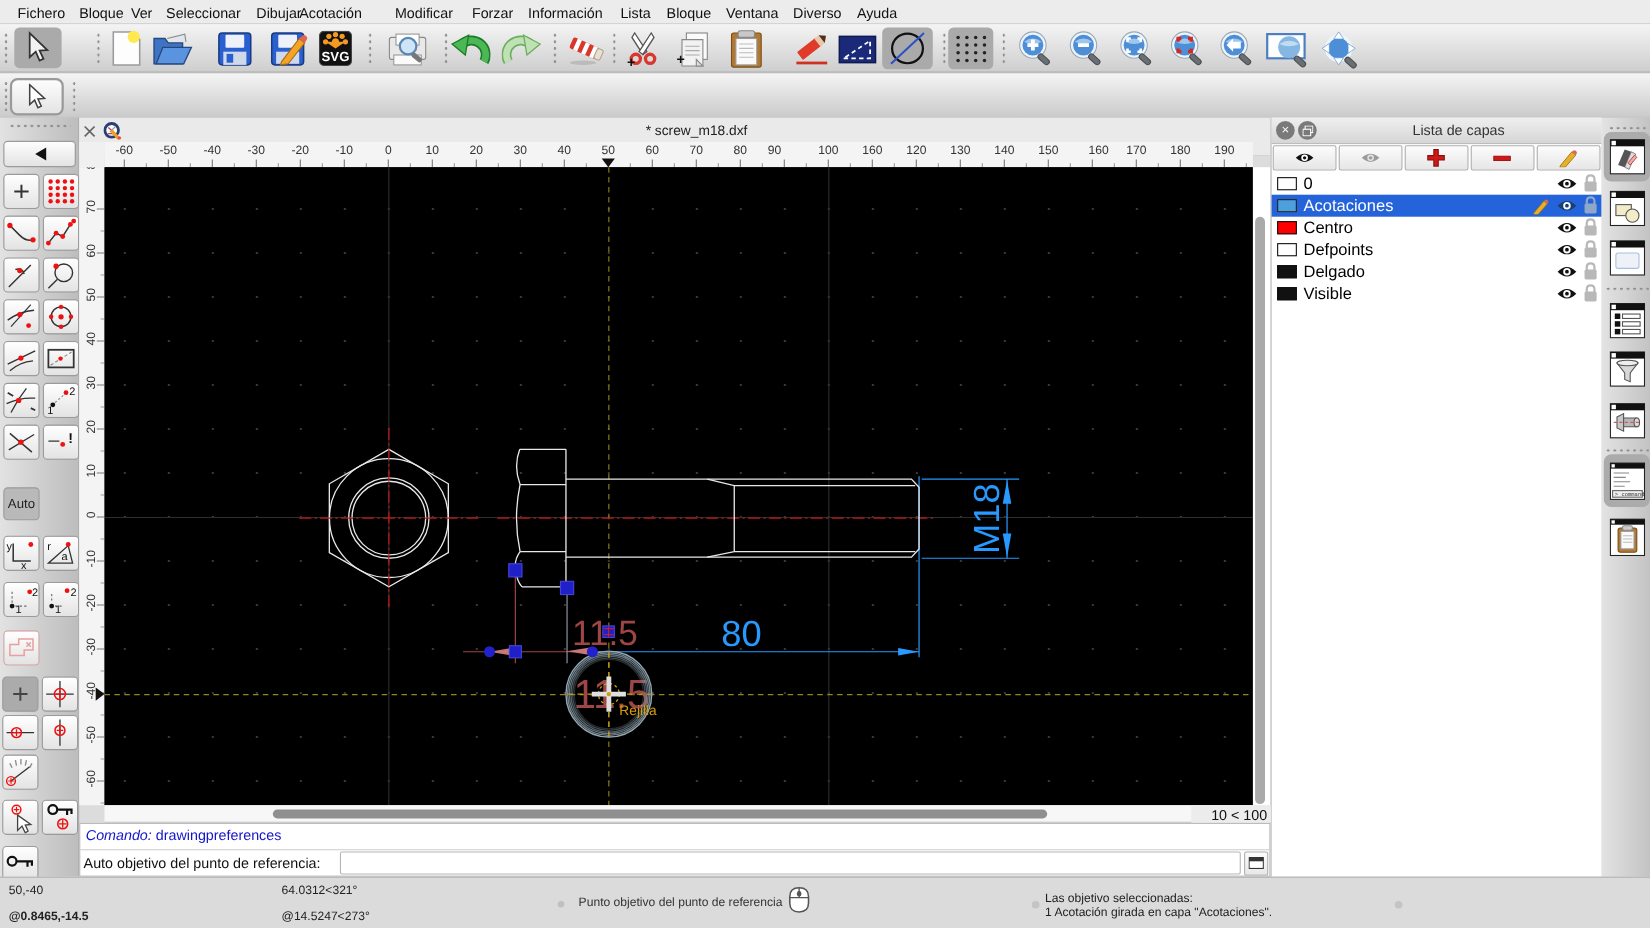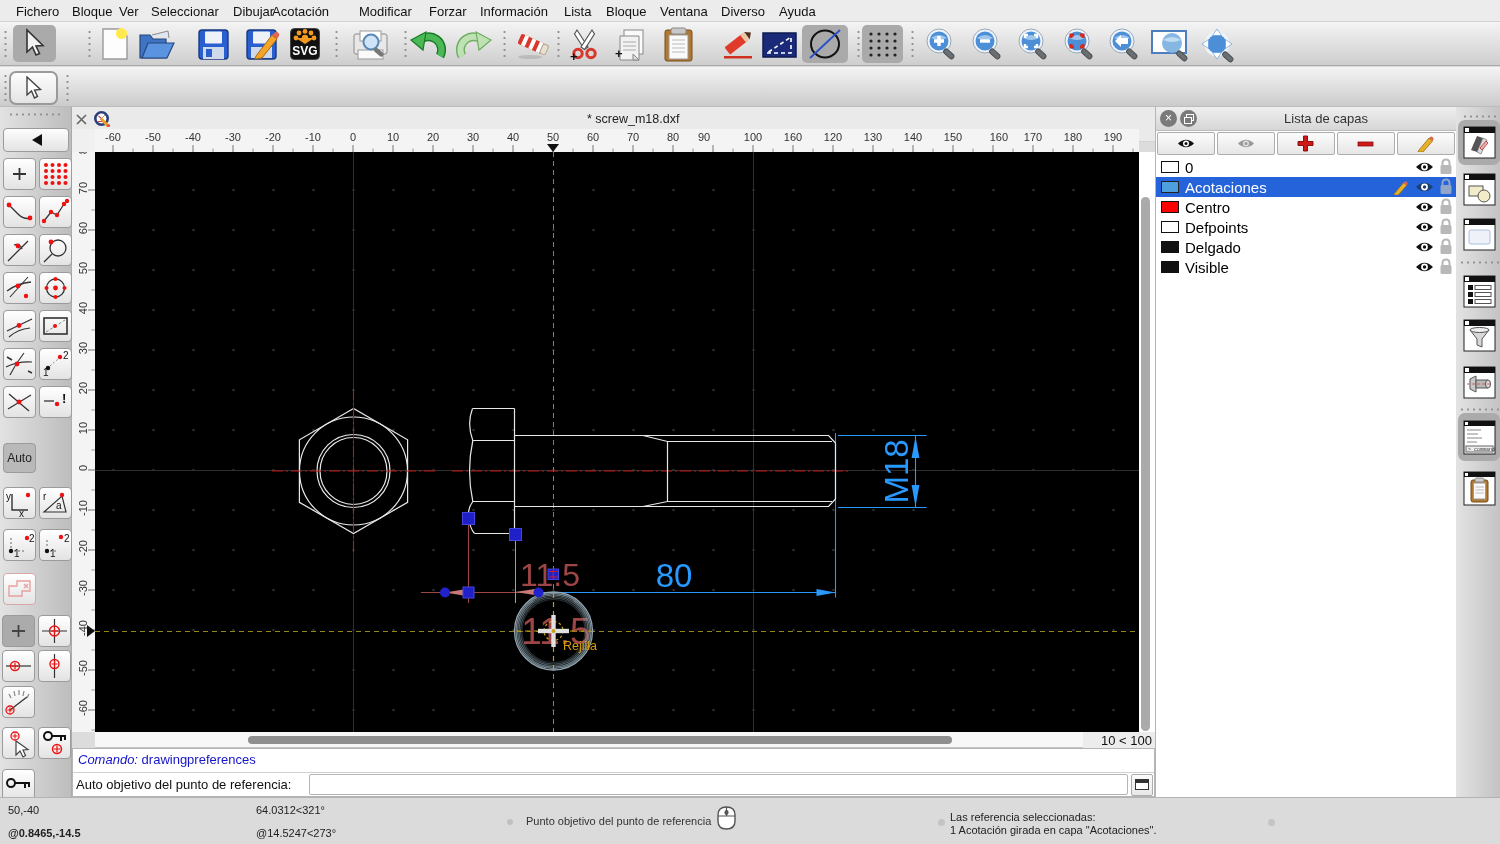--- a/index.html
+++ b/index.html
@@ -1014,16 +1014,16 @@
     <div class="st" style="left:256px;top:6px;">64.0312&lt;321°</div>
     <div class="st" style="left:256px;top:29px;">@14.5247&lt;273°</div>
     <div class="abs" style="left:507px;top:21px;width:6px;height:6px;border-radius:50%;background:#c0c0c0;"></div>
     <div class="st" style="left:526px;top:17px;color:#333;">Punto objetivo del punto de referencia</div>
     <svg class="abs" style="left:716px;top:5px" width="21" height="29" viewBox="0 0 21 29">
       <path d="M2 12 Q2 4 10.5 4 Q19 4 19 12 L19 18 Q19 26 10.5 26 Q2 26 2 18 Z" fill="#fff" stroke="#555" stroke-width="1.4"></path>
       <path d="M10.5 4 L10.5 13 M2 13 L19 13" stroke="#555" stroke-width="1.2" fill="none"></path>
       <rect x="8.5" y="7" width="4" height="5" rx="2" fill="#555"></rect>
     </svg>
     <div class="abs" style="left:938px;top:21px;width:7px;height:7px;border-radius:50%;background:#c4c4c4;"></div>
-    <div class="st" style="left:950px;top:13px;">Las referencia seleccionadas:</div>
+    <div class="st" style="left:950px;top:13px;">Las objetivo seleccionadas:</div>
     <div class="st" style="left:950px;top:26px;">1 Acotación girada en capa "Acotaciones".</div>
     <div class="abs" style="left:1268px;top:21px;width:7px;height:7px;border-radius:50%;background:#c4c4c4;"></div>
   </div>
 
 </body></html>

